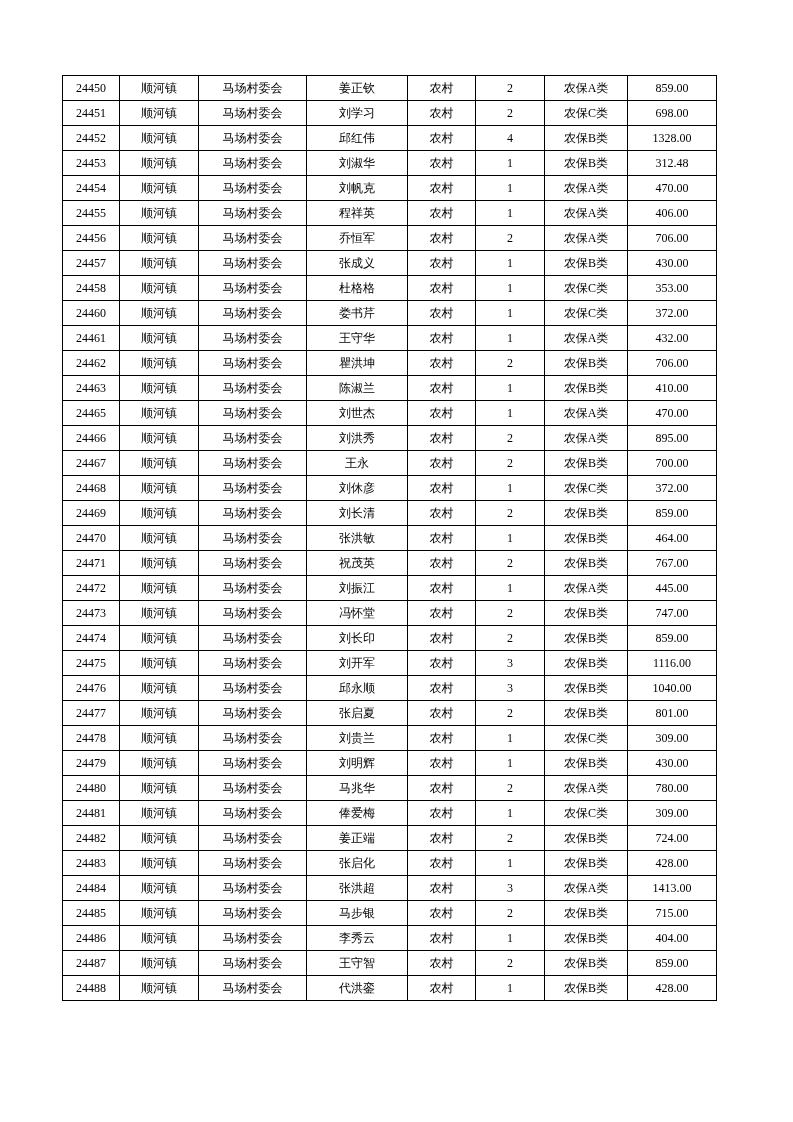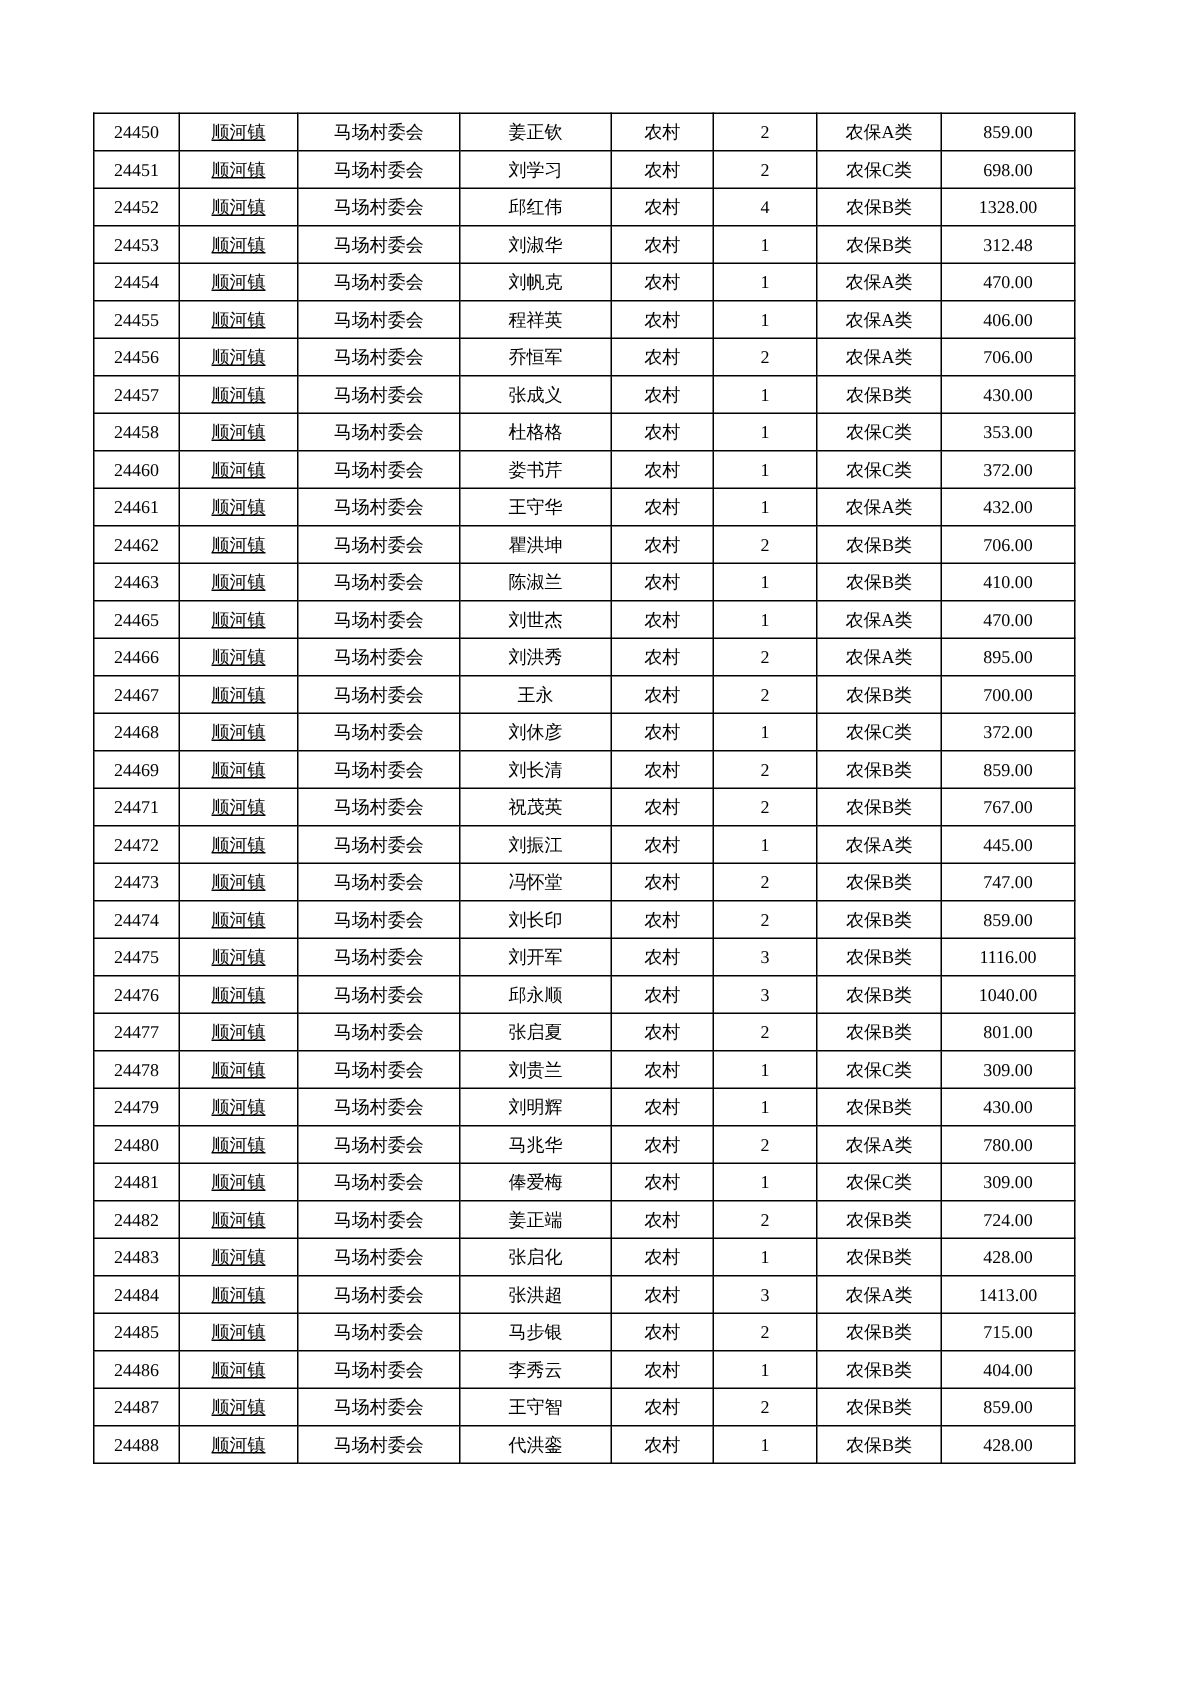--- a/index.html
+++ b/index.html
@@ -36,21 +36,21 @@
     border: 1px solid #000;
     height: 24px;
     font-size: 12px;
     line-height: 24px;
     text-align: center;
     padding: 0;
     white-space: nowrap;
     overflow: hidden;
   }
   td.col-id       { width: 56px; }
-  td.col-town     { width: 78px; text-decoration: underline; }
+  td.col-town     { width: 78px; }
   td.col-village  { width: 107px; margin-left: 18px; }
   td.col-name     { width: 100px; }
   td.col-type     { width: 67px; }
   td.col-count    { width: 68px; }
   td.col-category { width: 82px; }
   td.col-amount   { width: 88px; text-align: right; padding-right: 18px; }
 </style>
 </head>
 <body>
 
@@ -231,20 +231,30 @@
           <td class="col-id">24469</td>
           <td class="col-town">顺河镇</td>
           <td class="col-village">马场村委会</td>
           <td class="col-name">刘长清</td>
           <td class="col-type">农村</td>
           <td class="col-count">2</td>
           <td class="col-category">农保B类</td>
           <td class="col-amount">859.00</td>
         </tr>
         <tr>
+          <td class="col-id">24470</td>
+          <td class="col-town">顺河镇</td>
+          <td class="col-village">马场村委会</td>
+          <td class="col-name">张洪敏</td>
+          <td class="col-type">农村</td>
+          <td class="col-count">1</td>
+          <td class="col-category">农保B类</td>
+          <td class="col-amount">464.00</td>
+        </tr>
+        <tr>
           <td class="col-id">24471</td>
           <td class="col-town">顺河镇</td>
           <td class="col-village">马场村委会</td>
           <td class="col-name">祝茂英</td>
           <td class="col-type">农村</td>
           <td class="col-count">2</td>
           <td class="col-category">农保B类</td>
           <td class="col-amount">767.00</td>
         </tr>
         <tr>

